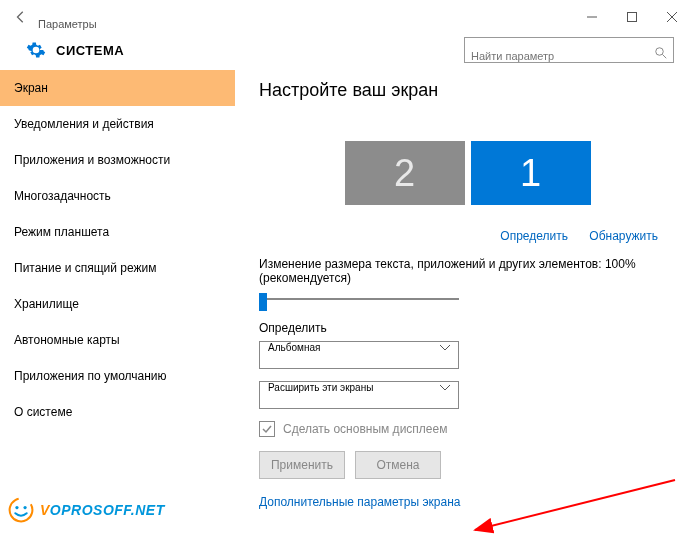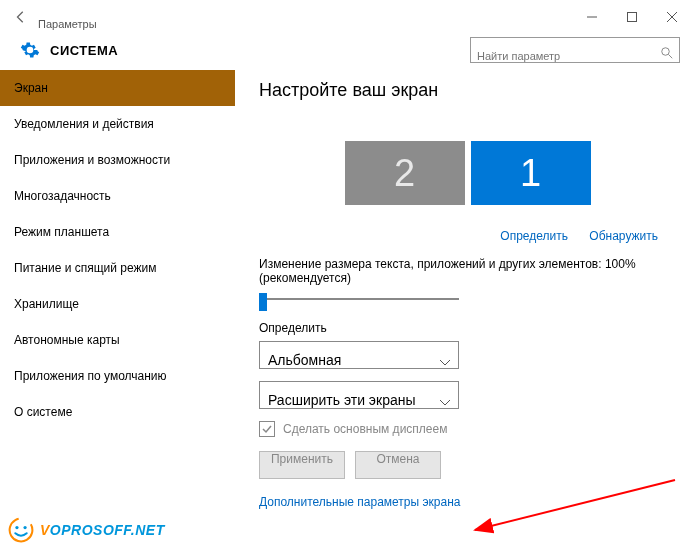--- a/index.html
+++ b/index.html
@@ -2,52 +2,52 @@
 <html><head>
 <meta charset="utf-8">
 <style>
   * { box-sizing: border-box; margin: 0; padding: 0; font-family: "Segoe UI", Arial, sans-serif; }
   body { width: 700px; height: 543px; background: #fff; color: #000; font-size: 12px; overflow: hidden; position: relative; }
   .titlebar { height: 30px; display: flex; align-items: flex-end; padding: 0 8px; }
   .back-btn { width: 26px; height: 26px; display: flex; align-items: center; justify-content: center; color: #666; font-size: 14px; cursor: pointer; }
   .title { color: #555; font-size: 11px; margin-left: 4px; }
   .winctrls { margin-left: auto; display: flex; gap: 0; }
   .winctrl { width: 40px; height: 26px; display: flex; align-items: center; justify-content: center; color: #555; font-size: 10px; }
-  .header { height: 40px; display: flex; align-items: center; padding: 0 20px; }
+  .header { height: 40px; display: flex; align-items: center; padding: 0 26px; }
   .gear { width: 20px; height: 20px; color: #0078d7; margin-right: 10px; }
   .header-title { font-size: 13px; font-weight: 600; letter-spacing: 0.5px; }
   .searchbox { margin-left: auto; width: 210px; height: 26px; border: 1px solid #999; display: flex; align-items: flex-end; padding: 0 6px; }
   .searchbox input { border: none; outline: none; flex: 1; font-size: 11px; color: #666; background: transparent; }
   .search-icon { color: #666; font-size: 12px; }
   .body { display: flex; height: calc(543px - 70px); }
   .sidebar { width: 235px; background: #fff; border-right: 0; }
   .side-item { height: 36px; display: flex; align-items: center; padding: 0 14px; font-size: 12px; cursor: pointer; }
-  .side-item.active { background: #a16207; }
+  .side-item.active { background: #fdba74; }
   .main { flex: 1; padding: 10px 24px 10px 24px; overflow: hidden; position: relative; }
   .main h1 { font-size: 18px; font-weight: 400; margin-bottom: 10px; }
   .monitors { background: #fff; border: 0; padding: 30px 0 20px 0; display: flex; justify-content: center; gap: 6px; }
   .monitor { width: 120px; height: 64px; display: flex; align-items: center; justify-content: center; font-size: 38px; font-weight: 300; color: #fff; }
   .monitor.sec { background: #8c8c8c; color: #e8e8e8; }
   .monitor.pri { background: #0078d7; }
   .linkrow { margin: 4px 0 14px 0; text-align: right; }
   .link { color: #0067c0; font-size: 12px; cursor: pointer; margin-right: 18px; }
   .label { font-size: 12px; color: #000; margin: 4px 0 6px 0; }
   .slider-wrap { margin: 6px 0 14px 0; }
   .slider { width: 200px; height: 16px; position: relative; }
   .track { position: absolute; top: 7px; left: 0; right: 0; height: 2px; background: #888; }
   .thumb { position: absolute; top: 2px; left: 0; width: 8px; height: 18px; background: #0078d7; }
-  .combo { width: 200px; height: 28px; border: 1px solid #888; display: flex; align-items: flex-end; padding: 0 8px; font-size: 14px; justify-content: space-between; margin-bottom: 12px; cursor: pointer; }
+  .combo { width: 200px; height: 28px; border: 1px solid #888; display: flex; align-items: flex-start; padding: 0 8px; font-size: 10px; justify-content: space-between; margin-bottom: 12px; cursor: pointer; }
   .chev { color: #555; font-size: 10px; }
   .check-row { display: flex; align-items: center; gap: 8px; color: #888; font-size: 12px; margin: 10px 0 14px 0; }
   .checkbox { width: 16px; height: 16px; border: 1px solid #888; display: flex; align-items: center; justify-content: center; color: #888; font-size: 11px; }
   .btnrow { display: flex; gap: 10px; margin-bottom: 16px; }
-  .btn { min-width: 86px; height: 28px; border: 1px solid #bbb; background: #e6e6e6; color: #888; font-size: 12px; display: flex; align-items: flex-start; justify-content: center; cursor: default; }
+  .btn { min-width: 86px; height: 28px; border: 1px solid #bbb; background: #e6e6e6; color: #888; font-size: 12px; display: flex; align-items: center; justify-content: center; cursor: default; }
   .adv-link { color: #0067c0; font-size: 12px; cursor: pointer; }
   .arrow-svg { position: absolute; pointer-events: none; }
-  .watermark { position: absolute; left: 8px; bottom: 0; display: flex; align-items: center; gap: 6px; }
+  .watermark { position: absolute; left: 8px; bottom: 20px; display: flex; align-items: center; gap: 6px; }
   .wm-face { width: 26px; height: 26px; }
   .wm-text { font-family: Arial, sans-serif; font-weight: bold; font-style: italic; font-size: 14px; letter-spacing: 0.5px; }
   .wm-v { color: #ff8c00; }
   .wm-rest { color: #0096db; }
 </style>
 </head>
 <body>
 
 <div class="titlebar">
   <div class="back-btn">

